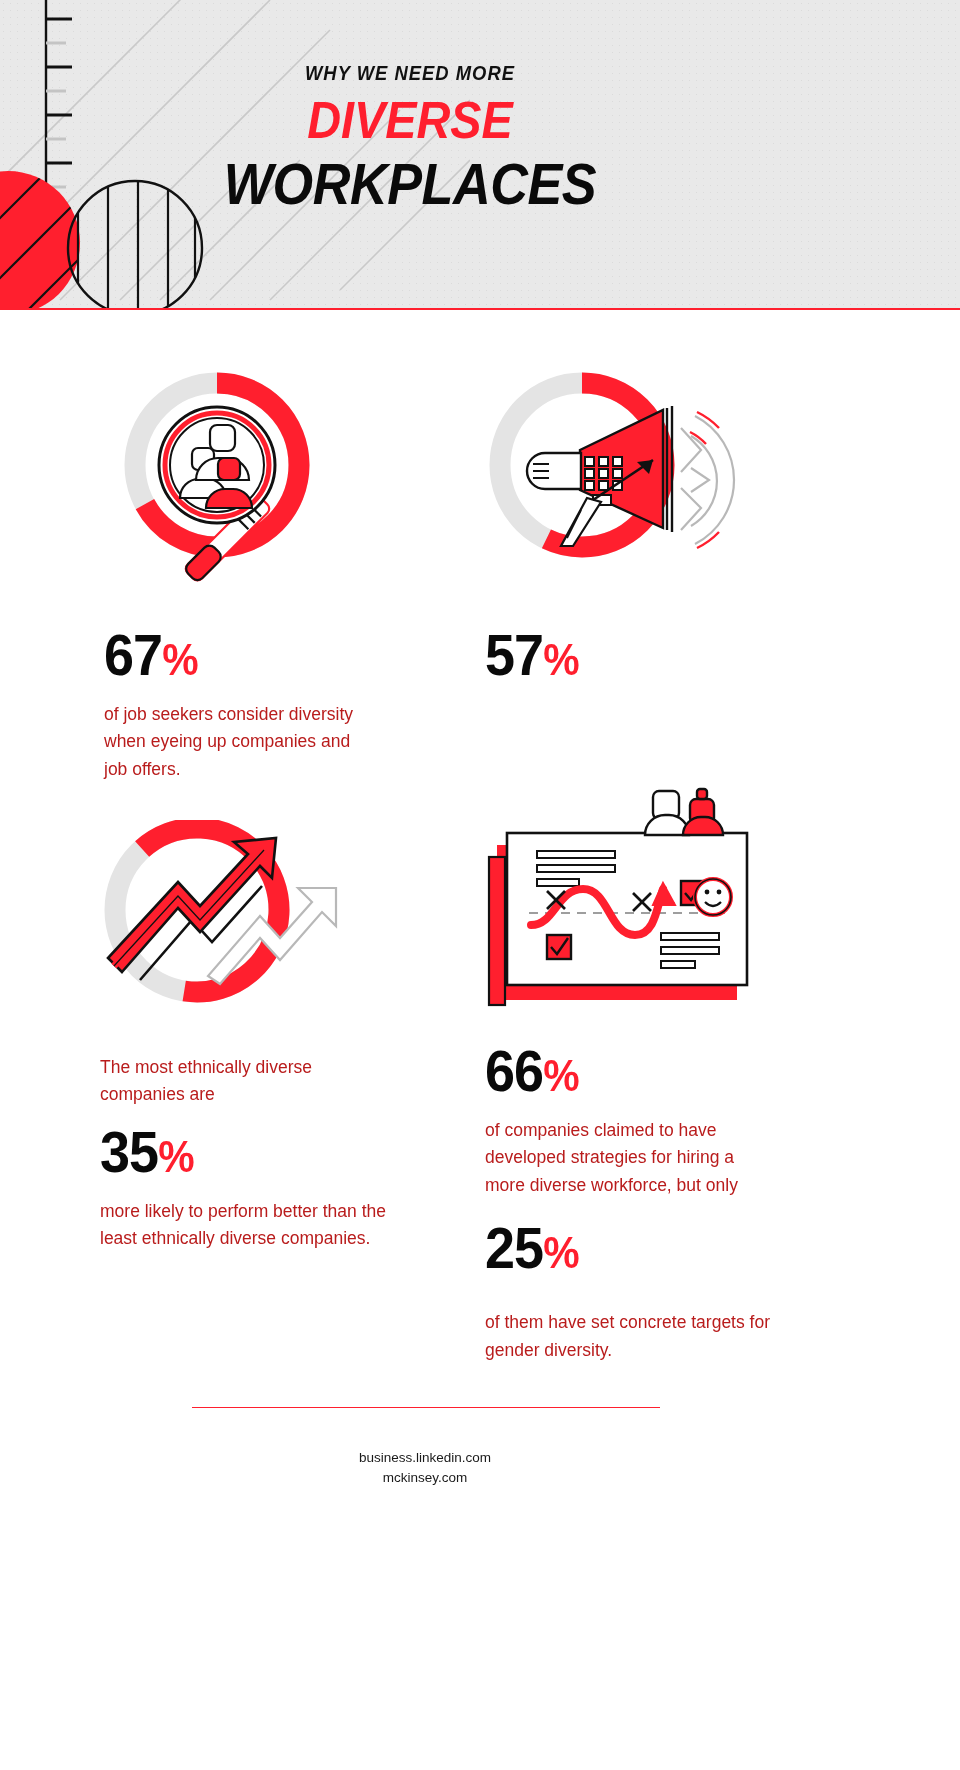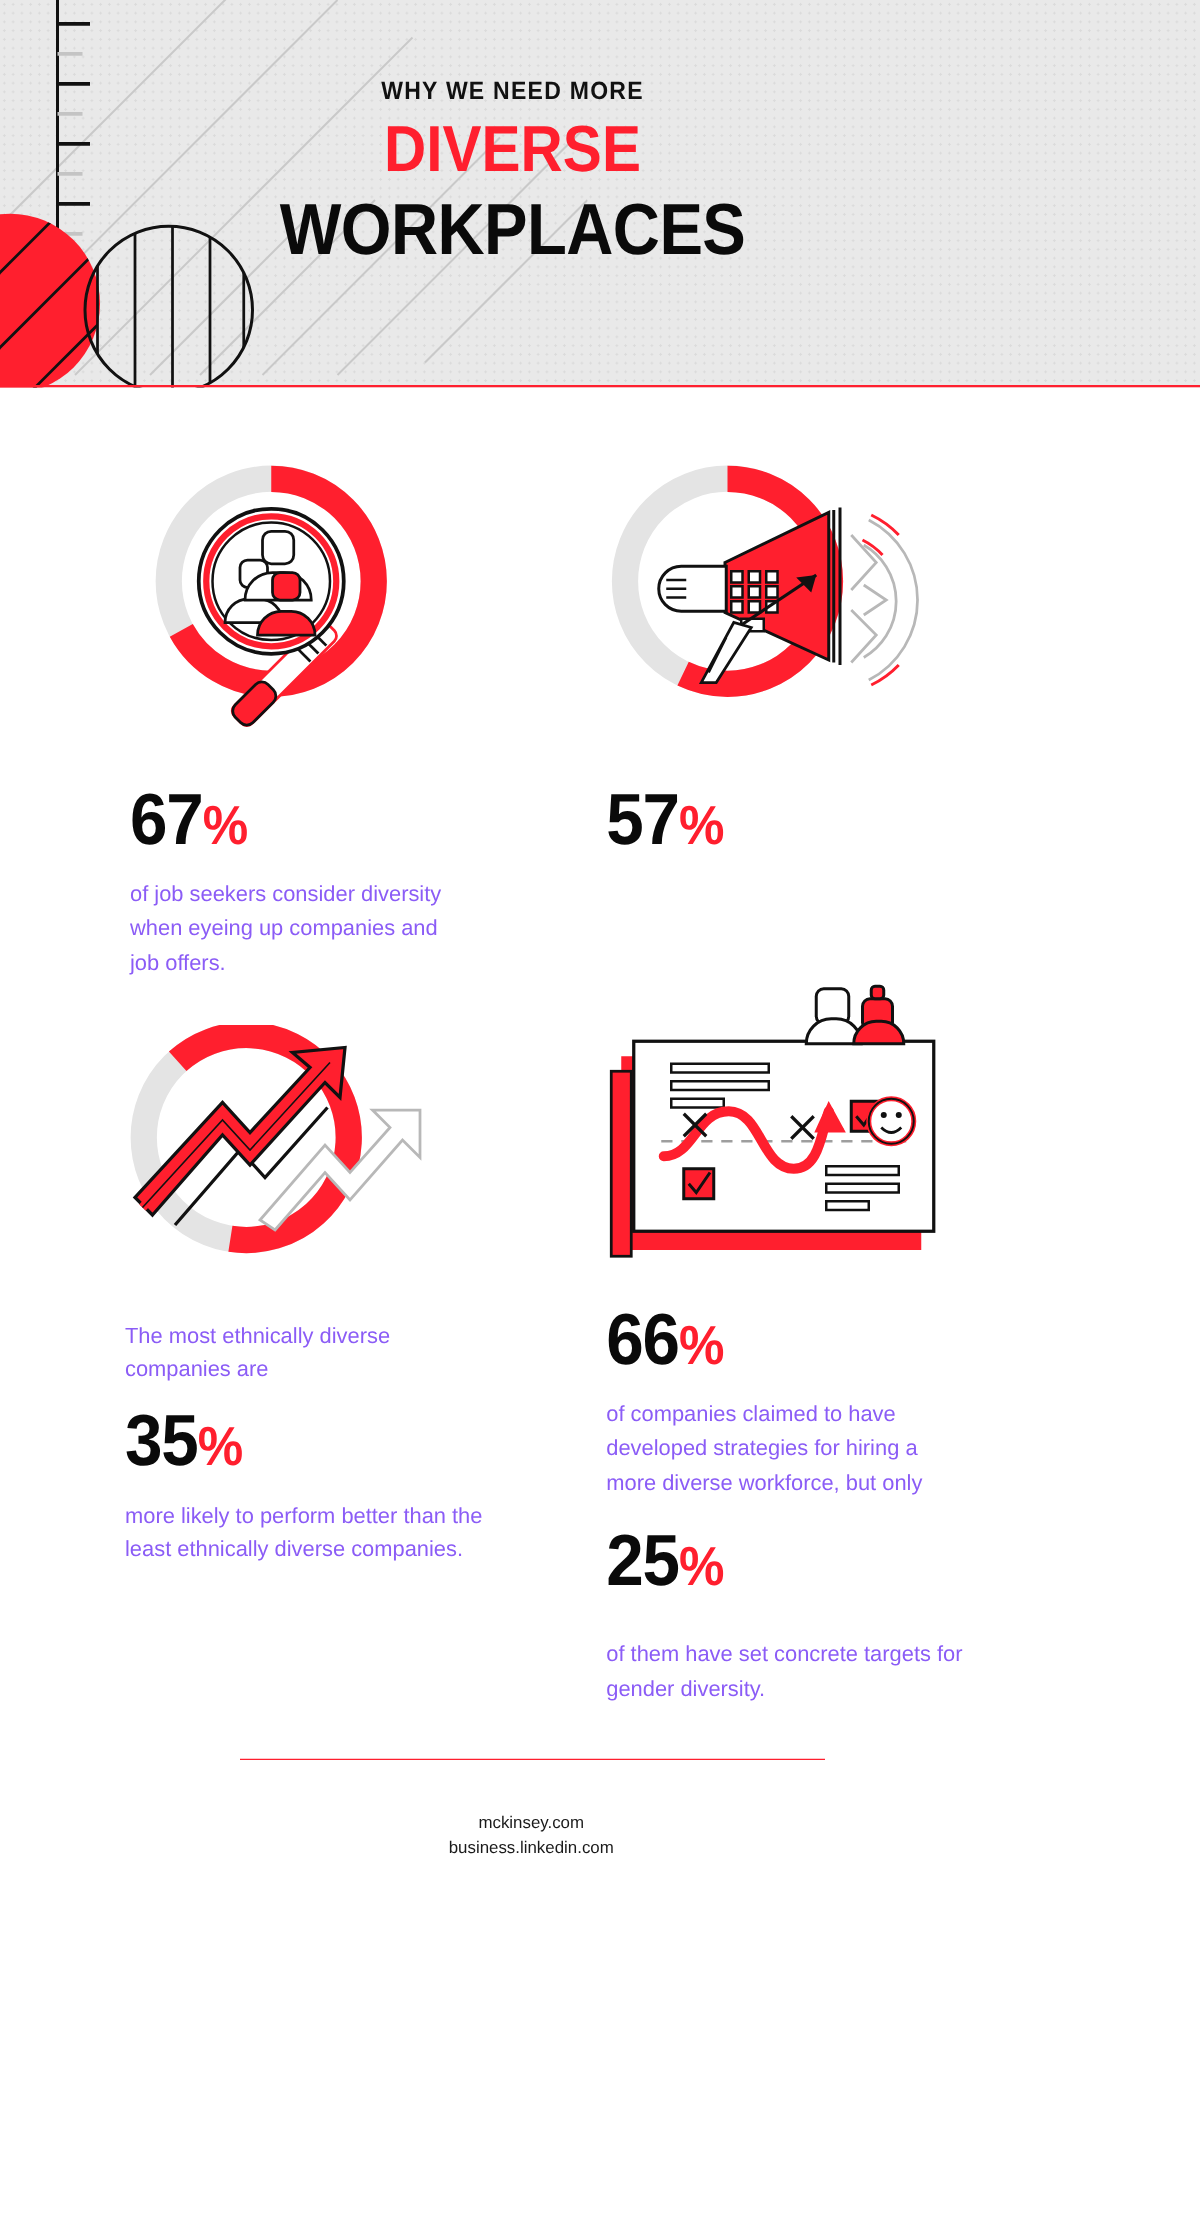--- a/index.html
+++ b/index.html
@@ -43,20 +43,21 @@
   }
   .deco-diagonals { position: absolute; left:0; top:0; width: 470px; height: 310px; }
   .deco-ruler { position: absolute; left: 30px; top: -6px; width: 130px; height: 260px; }
   .deco-circles { position: absolute; left: -50px; top: 168px; width: 300px; height: 150px; }
 
   .title-block {
     position: absolute;
     left: 0; top: 62px;
     width: 820px;
     text-align: center;
+    font-style: italic;
   }
   .title-kicker {
     font-family: "Liberation Sans", sans-serif;
     font-size: 20px;
     font-weight: 700;
     letter-spacing: 1.1px;
     color: #111111;
     transform: scaleX(.92);
     line-height: 1.1;
   }
@@ -90,21 +91,21 @@
     transform: scaleX(.93);
     transform-origin: left center;
     white-space: nowrap;
   }
   .stat-num .pct { color: #ff1f2e; font-size: 44px; letter-spacing: -1px; }
 
   .stat-text {
     font-family: "Liberation Sans", sans-serif;
     font-size: 17.5px;
     line-height: 1.57;
-    color: #8b5cf6;
+    color: #b91c1c;
     font-weight: 400;
     max-width: 270px;
   }
   .stat-text.wide { max-width: 290px; }
 
   
   .footer-rule {
     position: absolute;
     left: 192px; top: 1407px;
     width: 468px; height: 1px;
@@ -380,17 +381,17 @@
     <div class="stat-text wide" style="margin-top:17px;">of companies claimed to have developed strategies for hiring a more diverse workforce, but only</div>
 
     <div class="stat-num" style="margin-top:20px;">
       <span>25</span><span class="pct">%</span>
     </div>
     <div class="stat-text wide" style="margin-top:32px;">of them have set concrete targets for gender diversity.</div>
   </div>
 
   <div class="footer-rule"></div>
   <div class="footer-links">
+    <div>business.linkedin.com</div>
     <div>mckinsey.com</div>
-    <div>business.linkedin.com</div>
   </div>
 
 </div>
 
 </body></html>

